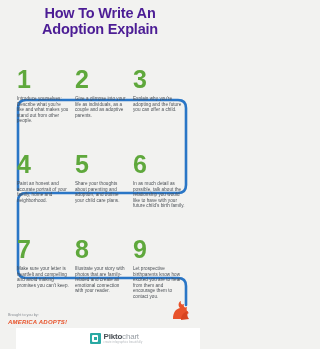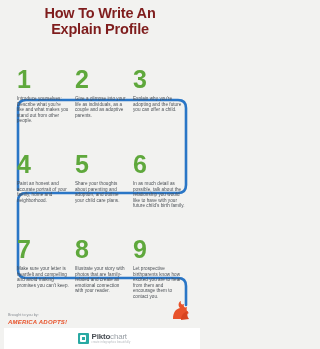--- a/index.html
+++ b/index.html
@@ -25,21 +25,21 @@
 
   
   .title-block {
     position: absolute;
     left: 0;
     top: 6px;
     width: 200px;
     text-align: center;
   }
   .title-line {
-    color: #7f1d1d;
+    color: #4c1d95;
     font-weight: bold;
     font-size: 14.5px;
     line-height: 15.5px;
     letter-spacing: -0.2px;
     white-space: nowrap;
   }
 
   
   .snake {
     position: absolute;
@@ -116,21 +116,21 @@
   .mail-icon {
     position: absolute;
     left: 168px;
     top: 298px;
     width: 26px;
     height: 24px;
   }
 
   .footer-bar {
     position: absolute;
-    left: 4px;
+    left: 16px;
     top: 328px;
     width: 200px;
     height: 21px;
     background: #ffffff;
     display: flex;
     align-items: center;
     justify-content: center;
   }
   .pikto {
     display: flex;
@@ -178,21 +178,21 @@
     margin-top: 1px;
   }
 </style>
 </head>
 <body>
 
 <div id="infographic">
 
   <div class="title-block">
     <div class="title-line">How To Write An</div>
-    <div class="title-line">Explain Profile</div>
+    <div class="title-line">Adoption Explain</div>
   </div>
 
   <svg class="snake" viewBox="0 0 200 349">
     <path d="M 18 190
              L 18 108
              Q 18 100 26 100
              L 178 100
              Q 186 100 186 108
              L 186 185
              Q 186 193 178 193

